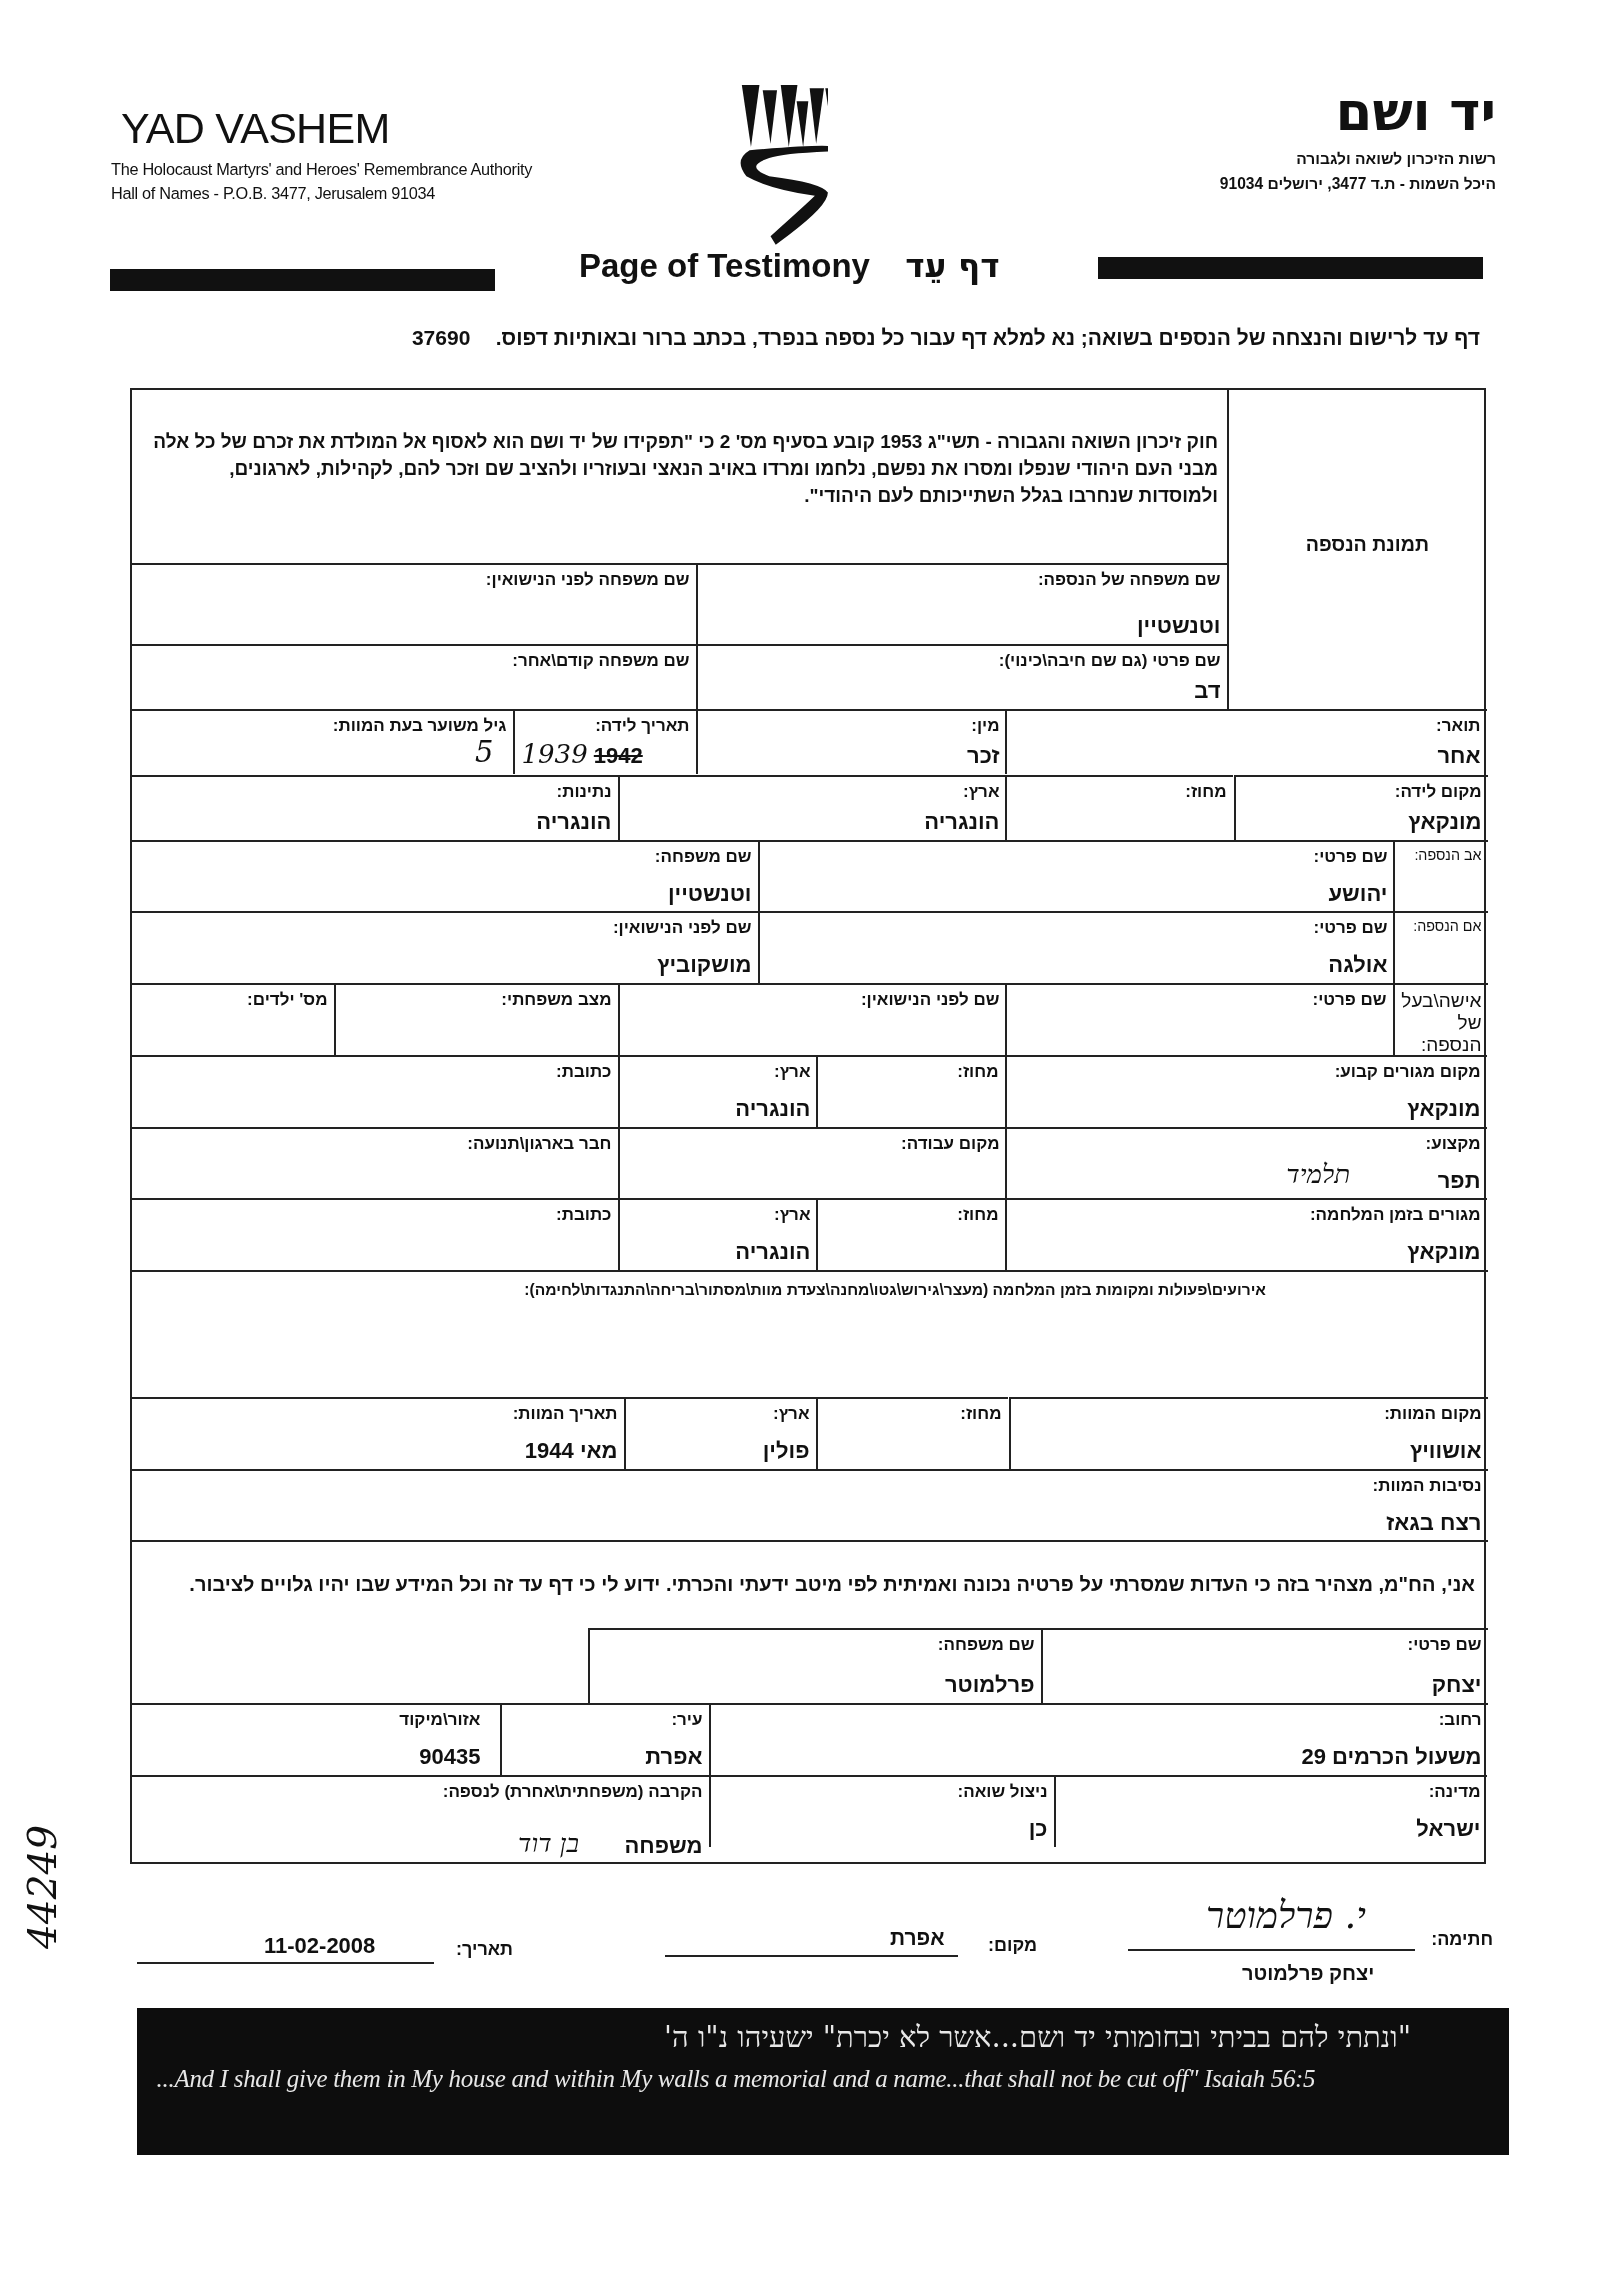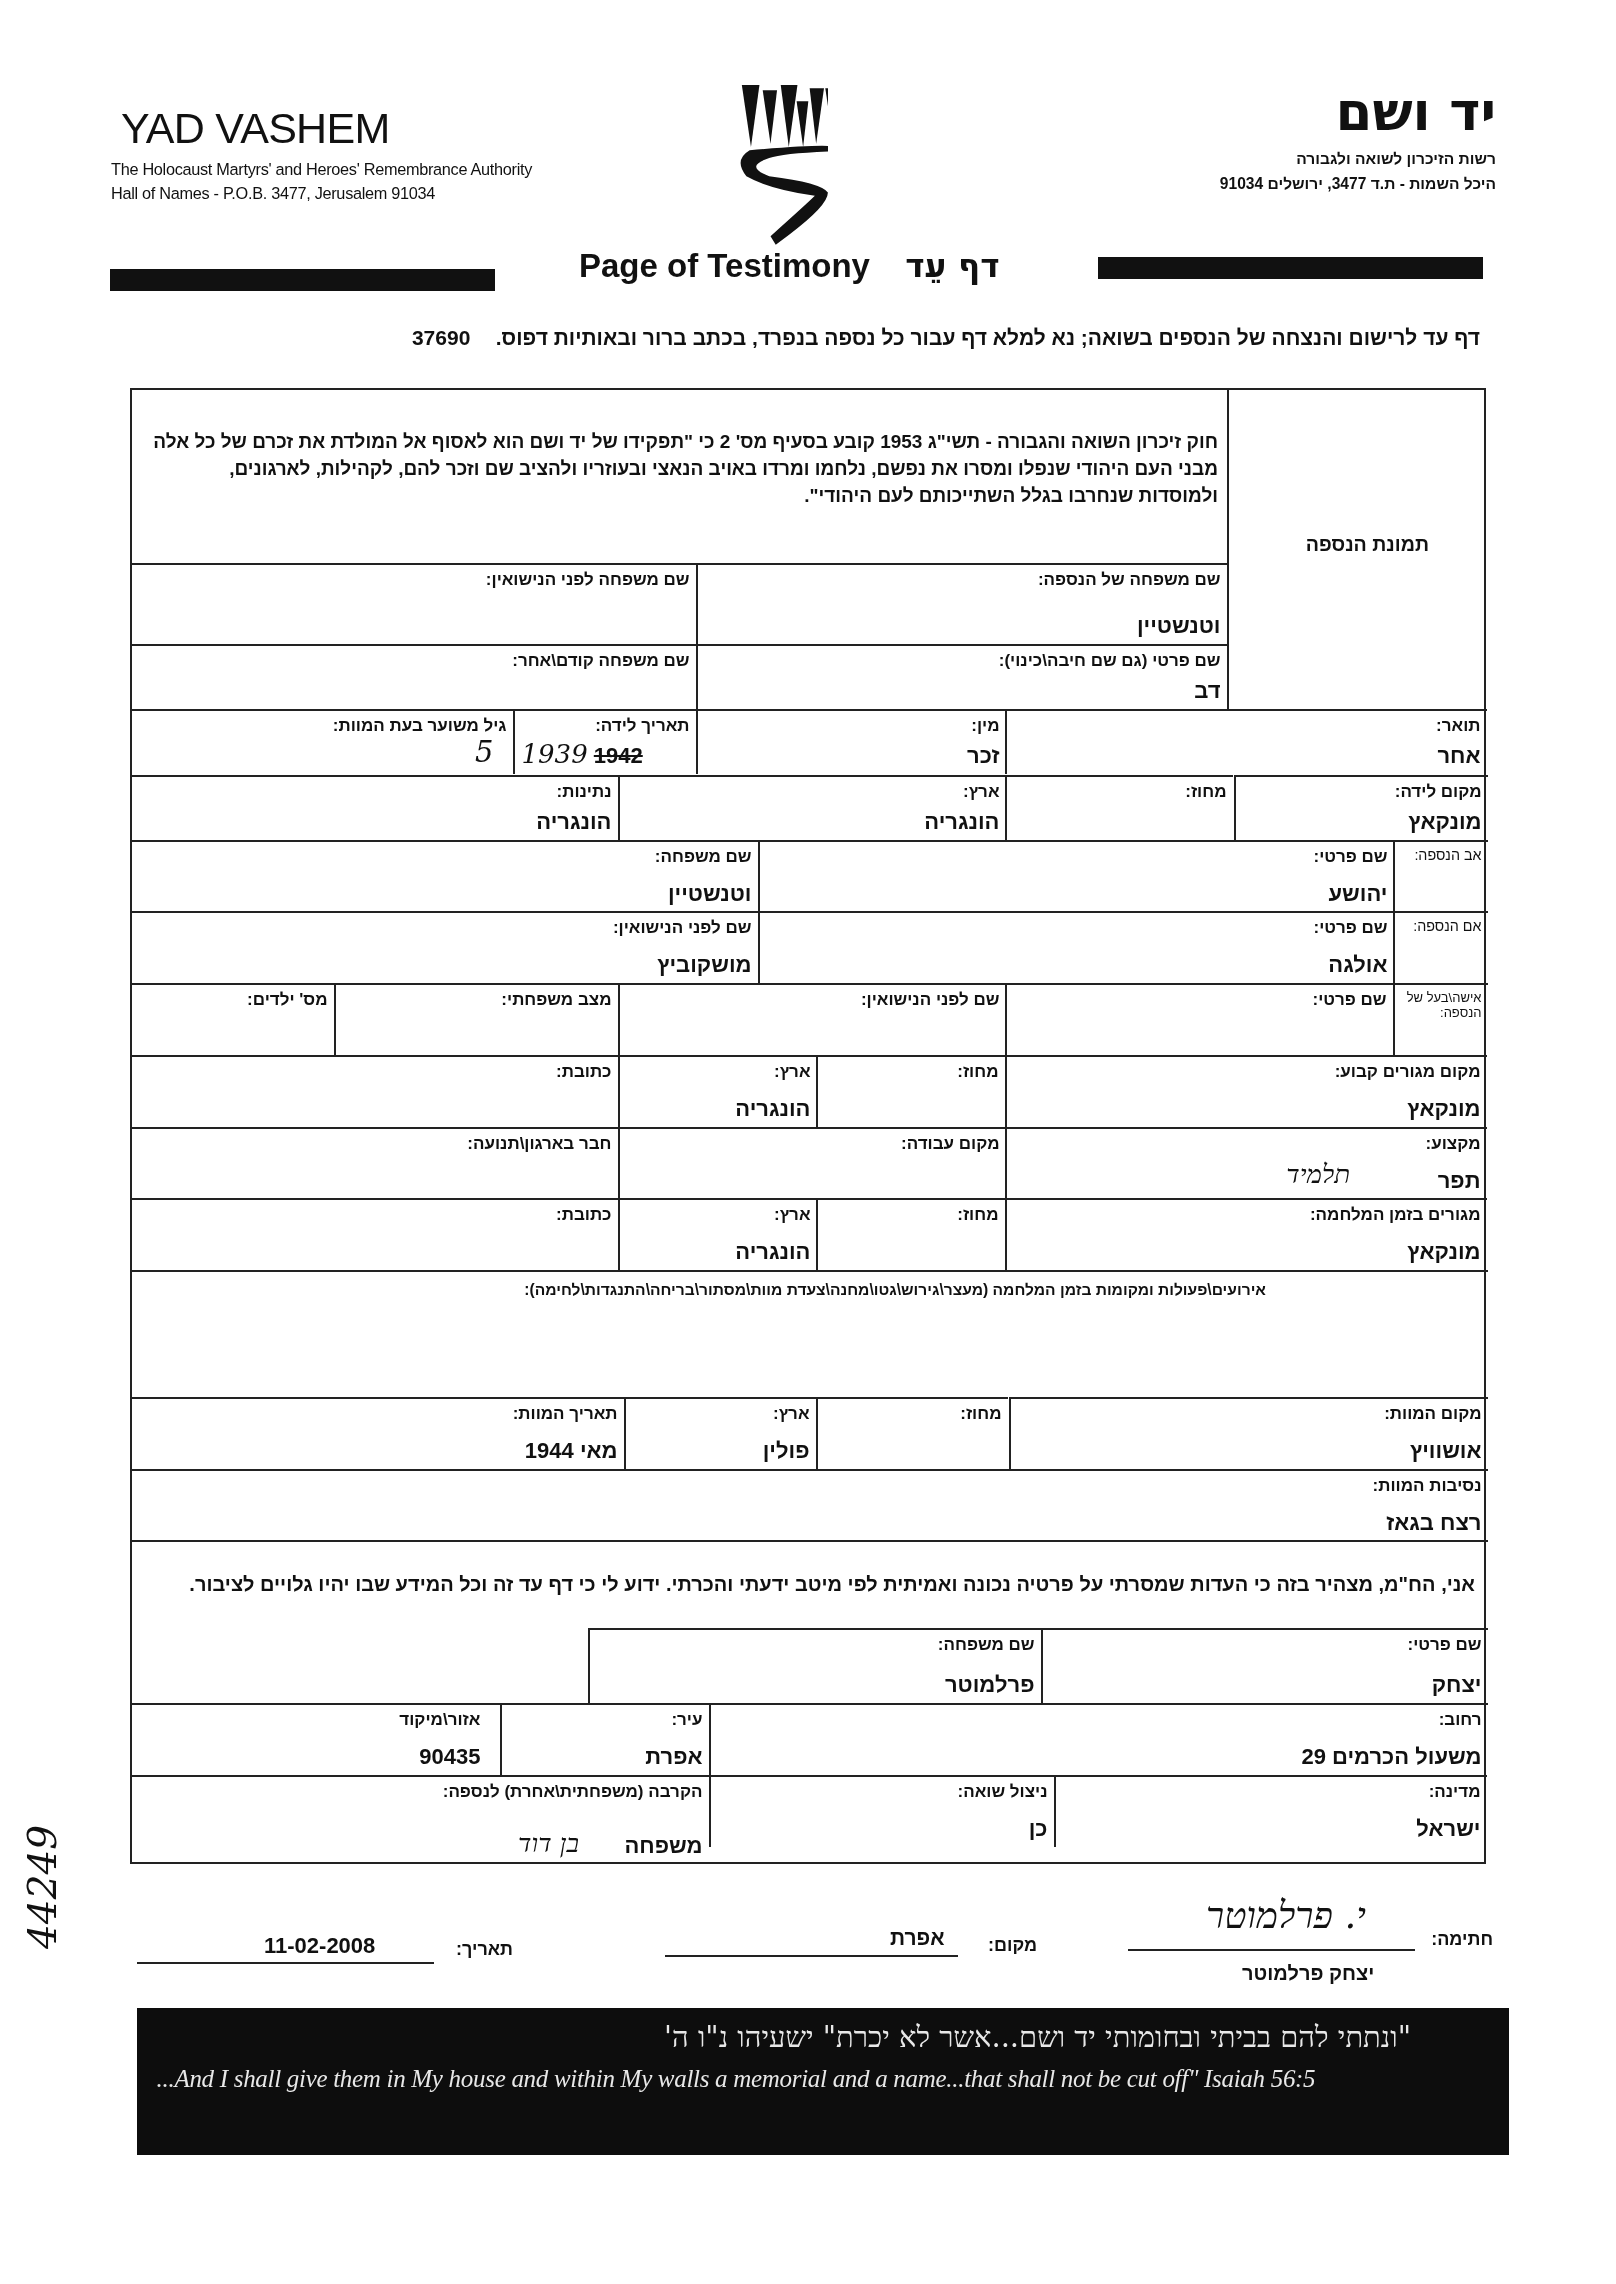--- a/index.html
+++ b/index.html
@@ -142,21 +142,21 @@
   <div class="cell" style="left:626px;top:521px;width:636px;height:72px">
     <div class="lbl">שם פרטי:</div>
     <div class="val">אולגה</div>
   </div>
   <div class="cell" style="left:0;top:521px;width:626px;height:72px;border-left:none">
     <div class="lbl">שם לפני הנישואין:</div>
     <div class="val">מושקוביץ</div>
   </div>
 
   <div class="cell" style="left:1261px;top:593px;width:95px;height:72px">
-    <div class="lbl" style="font-size:13px;font-weight:normal;white-space:normal;width:78px">אישה\בעל של הנספה:</div>
+    <div class="lbl" style="font-size:19px;font-weight:normal;white-space:normal;width:78px">אישה\בעל של הנספה:</div>
   </div>
   <div class="cell" style="left:873px;top:593px;width:388px;height:72px">
     <div class="lbl">שם פרטי:</div>
   </div>
   <div class="cell" style="left:486px;top:593px;width:388px;height:72px">
     <div class="lbl">שם לפני הנישואין:</div>
   </div>
   <div class="cell" style="left:202px;top:593px;width:284px;height:72px">
     <div class="lbl">מצב משפחתי:</div>
   </div>

